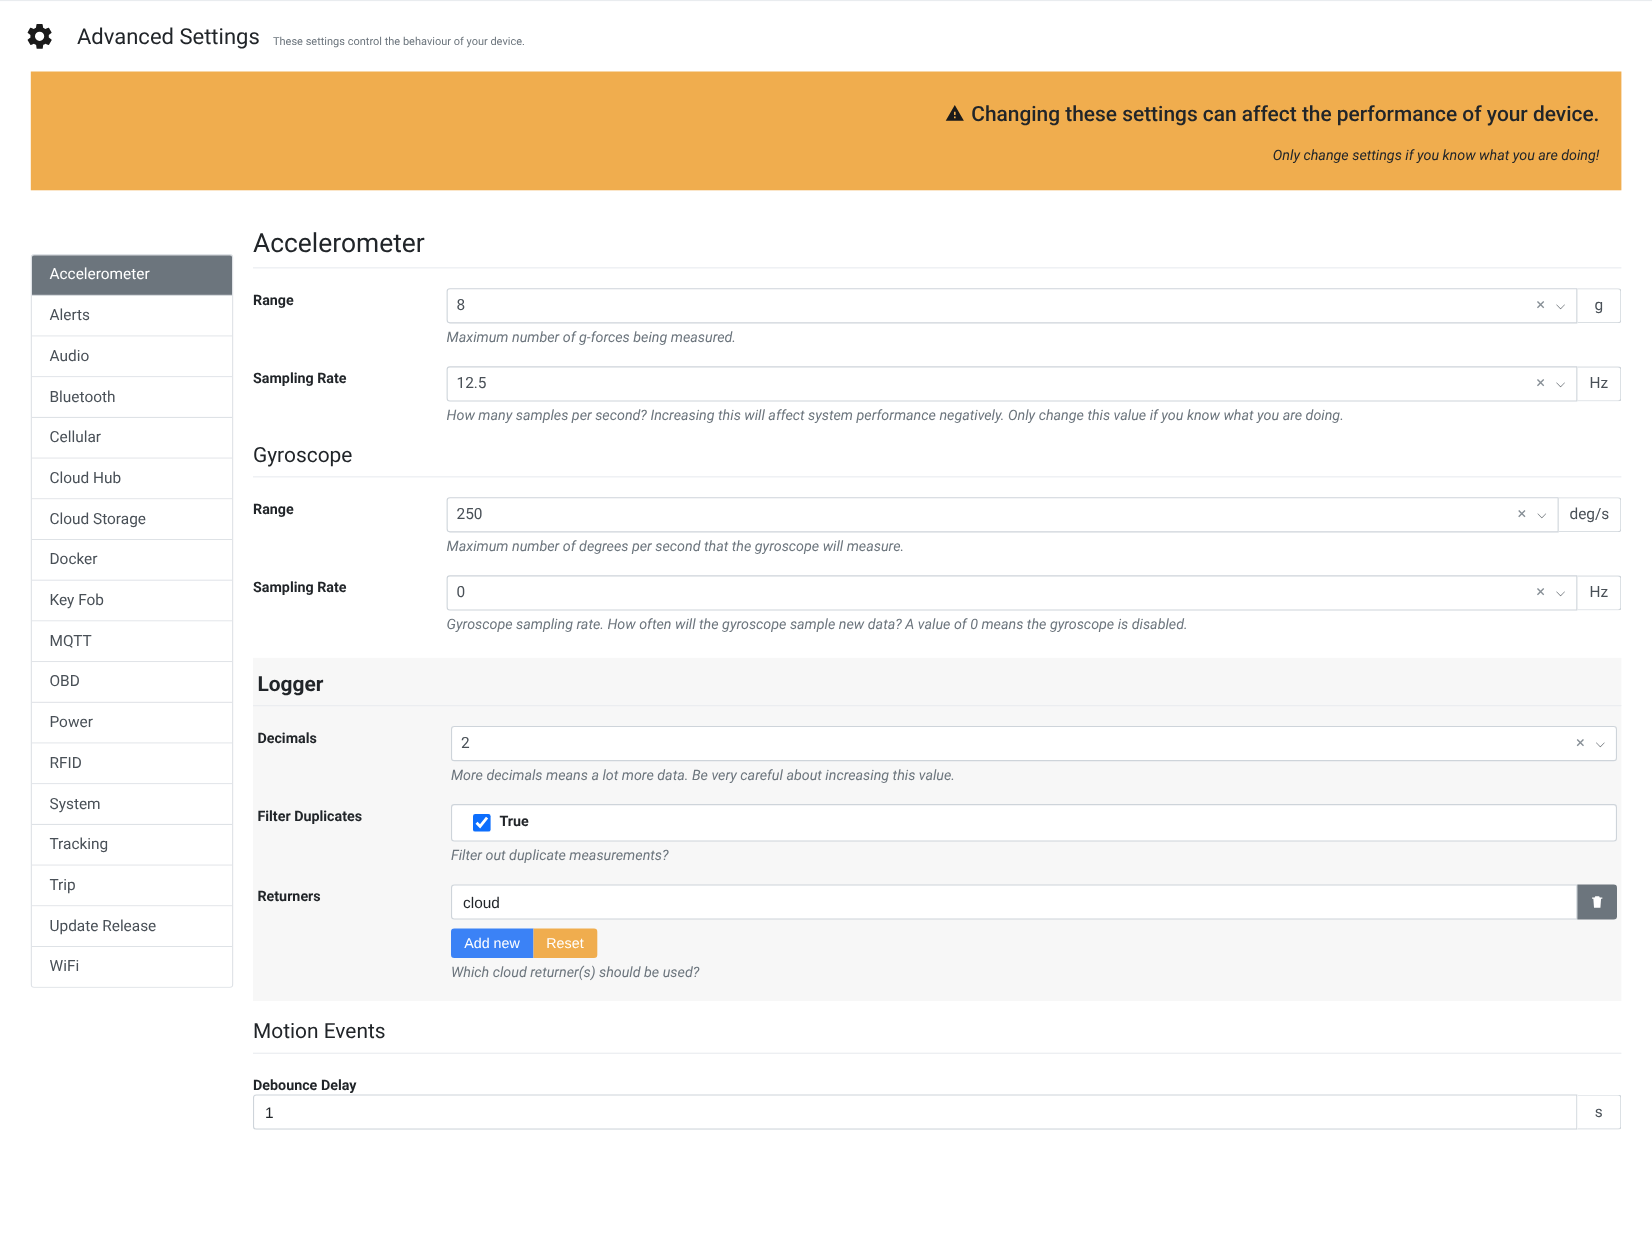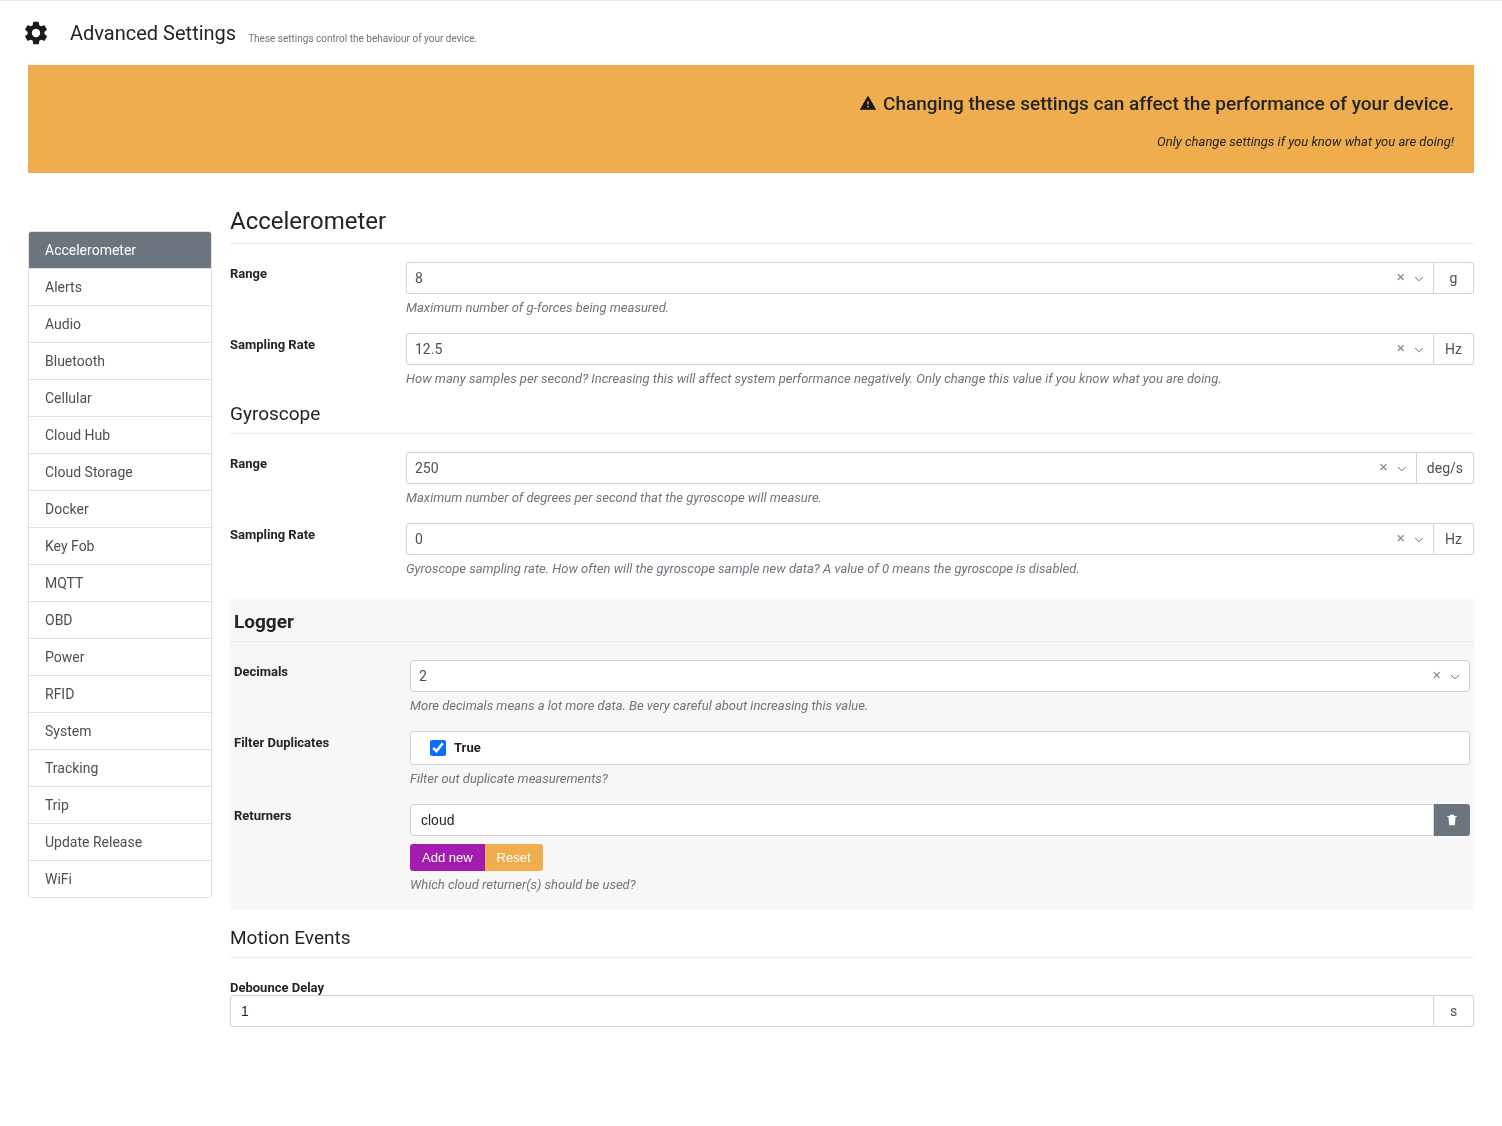--- a/index.html
+++ b/index.html
@@ -228,21 +228,21 @@
   margin-top: 8px;
 }
 .btn {
   border: none;
   font-size: 13px;
   padding: 6px 12px;
   cursor: pointer;
   color: #fff;
 }
 .btn-gray {
-  background: #a21caf;
+  background: #3b82f6;
   border-radius: 3px 0 0 3px;
 }
 .btn-orange {
   background: #f0ad4e;
   border-radius: 0 3px 3px 0;
 }
 .text-plain {
   width: 100%;
   border: 1px solid #ced4da;
   border-radius: 3px 0 0 3px;

